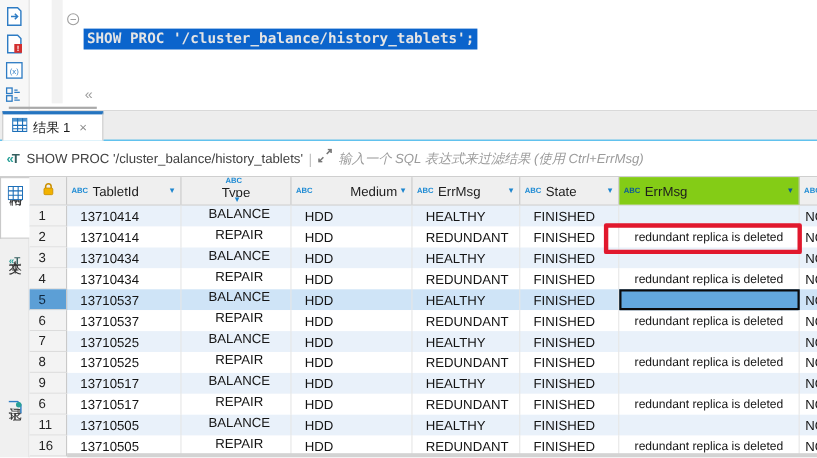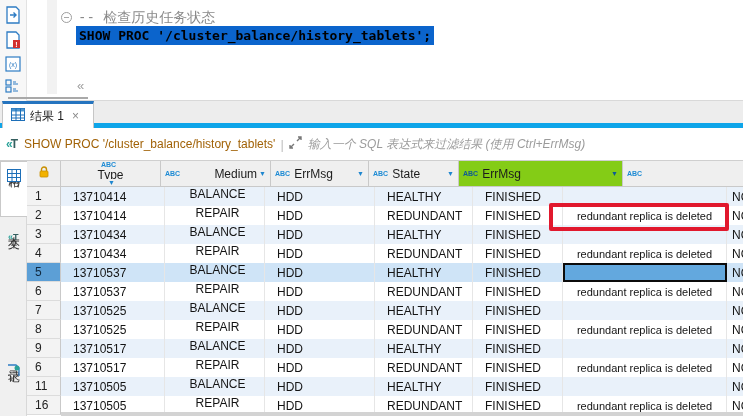--- a/index.html
+++ b/index.html
@@ -6,36 +6,36 @@
   html,body { width:743px; height:416px; overflow:hidden; }
   body { position:relative; font-family:"Liberation Sans", sans-serif; background:#fff; color:#1a1a1a; }
 
   
   .editor-pane { position:absolute; left:0; top:0; width:743px; height:101px; background:#fff; border-bottom:1px solid #d9d9d9; }
   .ed-toolbar { position:absolute; left:0; top:0; width:27px; height:101px; background:#f7f7f7; border-right:1px solid #e2e2e2; display:flex; flex-direction:column; align-items:center; padding-top:6px; gap:7px; }
   .ed-toolbar svg { display:block; }
   .ruler-band { position:absolute; left:47px; top:0; width:10px; height:94px; background:#f2f2f2; }
   .fold-marker { position:absolute; left:61px; top:12px; width:11px; height:11px; border:1px solid #9e9e9e; border-radius:50%; background:#fff; color:#777; font-size:9px; line-height:9px; text-align:center; }
   .comment-line { position:absolute; left:78px; top:9px; font-family:"DejaVu Sans Mono", monospace; font-size:14px; color:#8a8a8a; white-space:pre; }
-  .sql-line { position:absolute; left:76px; top:26px; background:#0b64cc; color:#000000; font-family:"DejaVu Sans Mono", monospace; font-size:13px; font-weight:bold; padding:2px 3px; white-space:pre; }
+  .sql-line { position:absolute; left:76px; top:26px; background:#0b64cc; color:#e5e5e5; font-family:"DejaVu Sans Mono", monospace; font-size:13px; font-weight:bold; padding:2px 3px; white-space:pre; }
   .collapse-chevron { position:absolute; left:77px; top:78px; color:#9e9e9e; font-size:13px; }
   .sash-handle { position:absolute; left:8px; bottom:1px; width:80px; height:2px; background:#a9a9a9; }
 
   
-  .tab-bar { position:absolute; left:0; top:101px; width:743px; height:27px; background:#ededed; border-bottom:5px solid #0ea5e9; }
+  .tab-bar { position:absolute; left:0; top:101px; width:743px; height:27px; background:#ededed; border-bottom:1px solid #0ea5e9; }
   .result-tab { position:absolute; left:2px; top:0; height:27px; min-width:92px; background:#fff; border:1px solid #c6c6c6; border-top:3px solid #2574bf; border-bottom:none; display:flex; align-items:center; gap:5px; padding:0 8px; }
   .result-tab .tab-label { font-size:12px; color:#1a1a1a; }
   .result-tab .tab-close { font-size:12px; color:#8a8a8a; margin-left:3px; }
 
   
   .filter-bar { position:absolute; left:0; top:128px; width:743px; height:33px; background:#fff; border-bottom:1px solid #cfcfcf; display:flex; align-items:center; padding-left:6px; }
   .filter-icon { font-weight:bold; font-size:12px; margin-right:6px; white-space:nowrap; }
   .filter-icon .chev { color:#2aa198; letter-spacing:-2px; }
   .filter-icon .tee { color:#355f5f; }
-  .filter-query { color:#a16207; font-size:12px; white-space:nowrap; }
+  .filter-query { color:#404040; font-size:12px; white-space:nowrap; }
   .filter-divider { color:#c0c0c0; margin:0 5px; font-size:13px; }
   .expand-icon { margin-right:6px; }
   .filter-placeholder { color:#9b9b9b; font-size:12px; font-style:italic; white-space:nowrap; }
 
   
   .grid-area { position:absolute; left:0; top:161px; width:743px; height:255px; }
   .view-tabs { position:absolute; left:0; top:0; width:27px; height:255px; background:#f0f0f0; border-right:1px solid #d8d8d8; }
   .view-tab { position:absolute; left:0; width:27px; display:flex; flex-direction:column; align-items:center; gap:3px; padding-top:4px; }
   .view-tab.selected { background:#fff; border:1px solid #c9c9c9; border-right:none; }
   .vlabel { writing-mode:vertical-lr; font-size:12px; color:#333; }
@@ -101,21 +101,20 @@
     <span>
       <svg width="16" height="14" viewBox="0 0 16 14">
           <rect x="1" y="1" width="5" height="5" fill="none" stroke="#2e7cc4" stroke-width="1.2"></rect>
           <rect x="1" y="8" width="5" height="5" fill="none" stroke="#2e7cc4" stroke-width="1.2"></rect>
           <path d="M8 3h3M8 5h5M8 10h3M8 12h5" stroke="#2e7cc4" stroke-width="1.1"></path>
         </svg>
     </span>
   </div>
   <div class="ruler-band"></div>
   <div class="fold-marker">–</div>
-  <div class="comment-line">-- 检查历史任务状态</div>
   <div class="sql-line">SHOW PROC '/cluster_balance/history_tablets';</div>
   <div class="collapse-chevron">«</div>
   <div class="sash-handle"></div>
 </div>
 
 <div class="tab-bar">
   <div class="result-tab">
     <span>
       <svg width="14" height="13" viewBox="0 0 14 13">
           <rect x="0.5" y="0.5" width="13" height="12" fill="#fff" stroke="#1d6fb8"></rect>
@@ -175,20 +174,25 @@
   <div class="grid">
     <div class="grid-header">
       <div class="hcell h-num c-num">
         <span>
           <svg width="10" height="12" viewBox="0 0 10 12">
               <path d="M2.5 5V3.5a2.5 2.5 0 015 0V5" fill="none" stroke="#c98f00" stroke-width="1.4"></path>
               <rect x="1" y="5" width="8" height="6" rx="1" fill="#f2b200" stroke="#c98f00" stroke-width="0.8"></rect>
             </svg>
         </span>
       </div>
+      <div class="hcell c-tablet">
+        <span class="abc">ABC</span>
+        <span class="colname">TabletId</span>
+        <span class="sort">▼</span>
+      </div>
       <div class="hcell c-type">
         <span class="abc">ABC</span>
         <span class="colname">Type</span>
         <span class="sort">▼</span>
       </div>
       <div class="hcell c-medium">
         <span class="abc">ABC</span>
         <span class="colname">Medium</span>
         <span class="sort">▼</span>
       </div>

